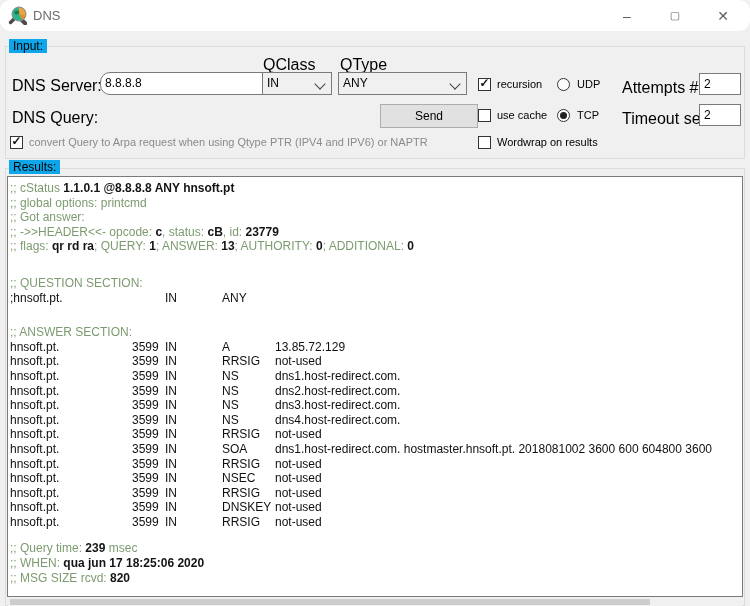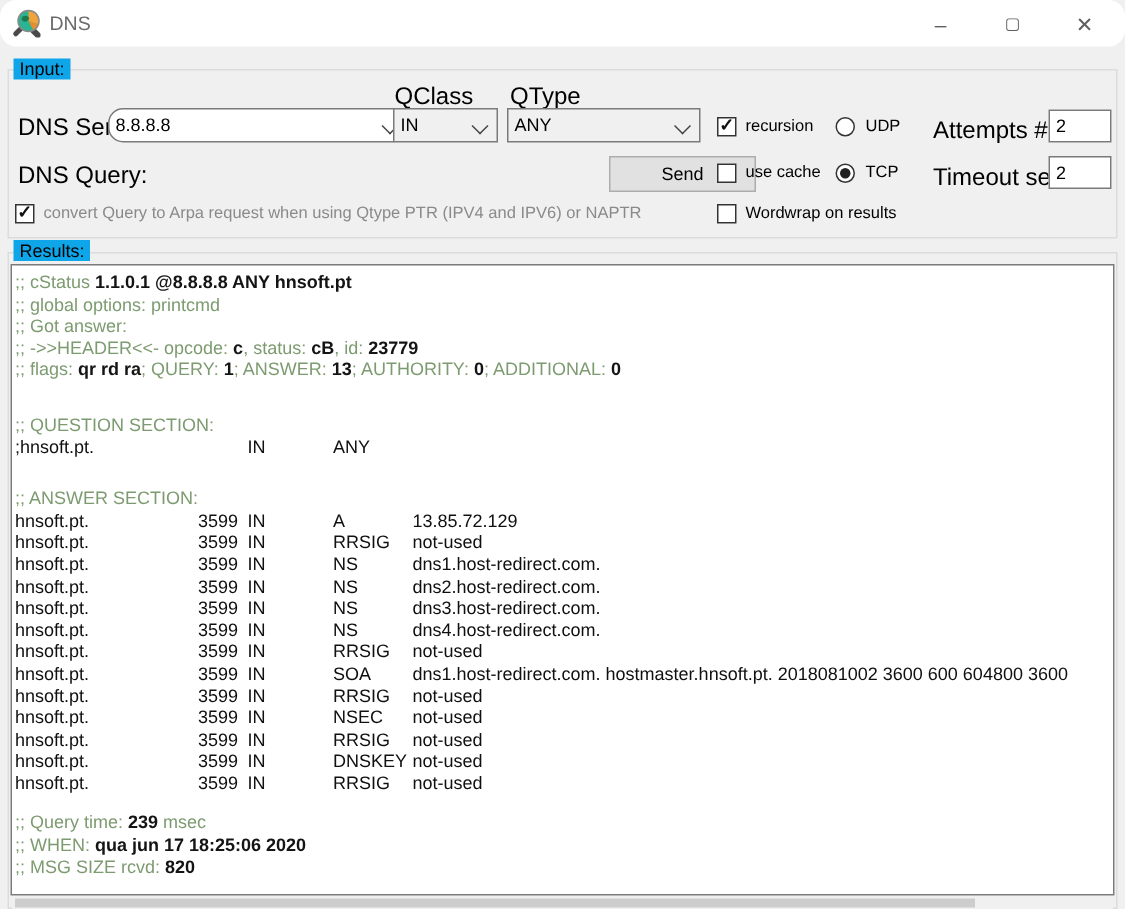--- a/index.html
+++ b/index.html
@@ -72,21 +72,21 @@
       </div>
     <div class="winbtn close">
         <span>✕</span>
       </div>
   </div>
 
   <div class="groupbox" style="left:5px;top:46px;width:738px;height:111px;"></div>
   <span class="legend" style="left:9px;top:39px;">Input:</span>
 
   <span class="lbl" style="left:12px;top:77px;">DNS Server:</span>
-  <div class="combo editable" style="left:72px;top:72px;width:200px;border-radius:10px;">
+  <div class="combo editable" style="left:100px;top:72px;width:200px;border-radius:10px;">
     <span>8.8.8.8</span>
     <span class="chev"></span>
   </div>
 
   <span class="lbl" style="left:263px;top:56px;">QClass</span>
   <div class="combo droplist" style="left:262px;top:72px;width:70px;">
     <span>IN</span>
     <span class="chev"></span>
   </div>
 
@@ -100,21 +100,21 @@
   <span class="chklbl" style="left:497px;top:78px;">recursion</span>
 
   <span class="radio" style="left:557px;top:78px;"></span>
   <span class="chklbl" style="left:577px;top:78px;">UDP</span>
 
   <span class="lbl" style="left:622px;top:79px;">Attempts #:</span>
   <div class="tinput" style="left:699px;top:73px;width:42px;"><span>2</span></div>
 
   <span class="lbl" style="left:12px;top:109px;">DNS Query:</span>
 
-  <div class="btn" style="left:380px;top:104px;width:98px;height:24px;margin-left:26px;">
+  <div class="btn" style="left:380px;top:104px;width:98px;height:24px;">
       <span>Send</span>
     </div>
 
   <span class="chk" style="left:478px;top:109px;"></span>
   <span class="chklbl" style="left:497px;top:109px;">use cache</span>
 
   <span class="radio checked" style="left:557px;top:109px;">
       <span class="dot"></span>
     </span>
   <span class="chklbl" style="left:577px;top:109px;">TCP</span>

